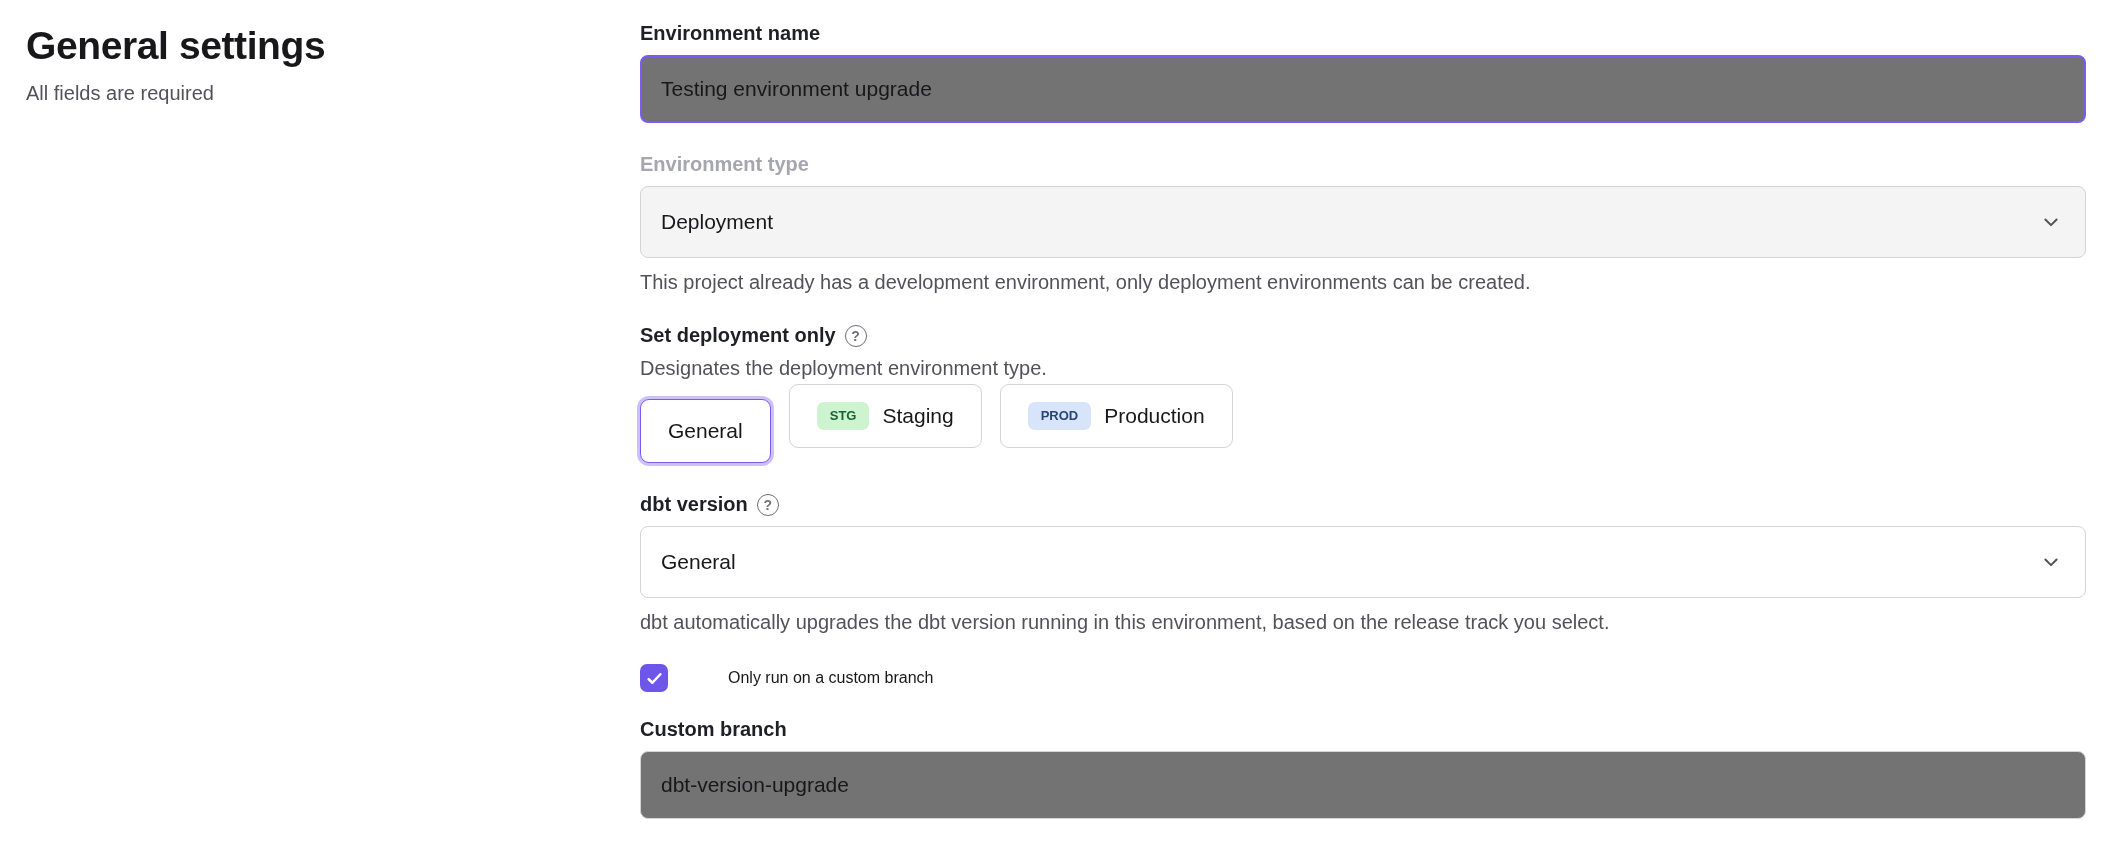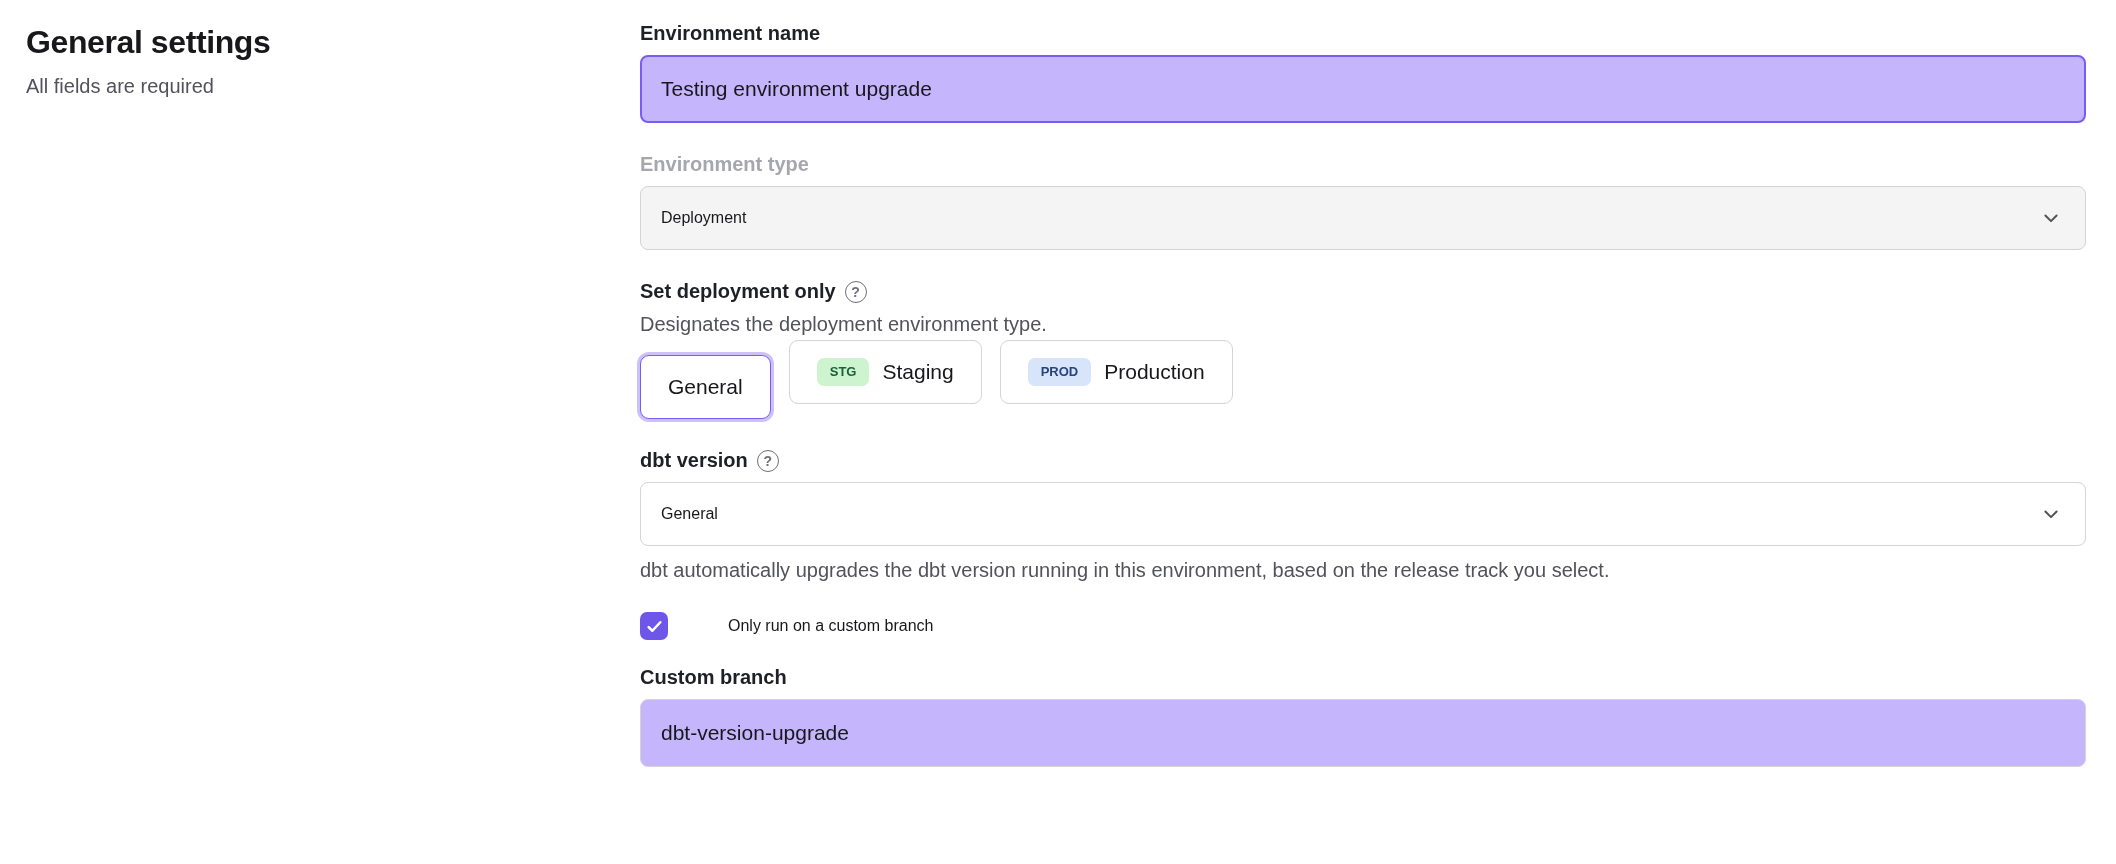--- a/index.html
+++ b/index.html
@@ -3,32 +3,32 @@
 <meta charset="utf-8">
 <style>
   * { box-sizing: border-box; margin: 0; padding: 0; }
   html, body { width: 2116px; height: 864px; background: #ffffff; overflow: hidden; }
   body { font-family: "Liberation Sans", "DejaVu Sans", sans-serif; color: #18181b; }
 
   .layout { display: flex; padding: 22px 30px 0 26px; width: 100%; }
   .left-col { width: 614px; flex-shrink: 0; padding-top: 2px; }
   .form-col { flex: 1; min-width: 0; }
 
-  .page-title { font-size: 32px; font-weight: 700; letter-spacing: -0.4px; color: #18181b; }
+  .page-title { font-size: 39px; font-weight: 700; letter-spacing: -0.4px; color: #18181b; }
   .page-subtitle { font-size: 20px; color: #52525b; margin-top: 14px; }
 
   .group { margin-bottom: 30px; }
 
   .field-label { display: flex; align-items: center; gap: 9px; font-size: 20px; font-weight: 600; color: #1f2026; margin-bottom: 10px; }
   .field-label.disabled { color: #a6a6ae; }
 
-  .text-input { display: block; width: 100%; height: 68px; border: 1px solid #d4d4d8; border-radius: 8px; font-family: inherit; font-size: 21px; color: #18181b; padding: 0 20px; background: #c4b5fd; outline: none; }
+  .text-input { display: block; width: 100%; height: 68px; border: 1px solid #d4d4d8; border-radius: 8px; font-family: inherit; font-size: 21px; color: #18181b; padding: 0 20px; background: #737373; outline: none; }
   .text-input.focused { border: 2px solid #7a5cf5; padding: 0 19px; }
 
-  .select { width: 100%; height: 64px; border: 1px solid #d4d4d8; border-radius: 8px; background: #fff; display: flex; align-items: center; justify-content: space-between; padding: 0 24px 0 20px; font-size: 16px; color: #18181b; cursor: pointer; }
+  .select { width: 100%; height: 72px; border: 1px solid #d4d4d8; border-radius: 8px; background: #fff; display: flex; align-items: center; justify-content: space-between; padding: 0 24px 0 20px; font-size: 21px; color: #18181b; cursor: pointer; }
   .select.disabled { background: #f4f4f5; }
   .chevron { display: inline-flex; align-items: center; }
 
   .helper { font-size: 20px; color: #52525b; margin-top: 13px; }
   .helper.pre-row { margin-top: 2px; margin-bottom: 4px; }
 
   .help-icon { width: 22px; height: 22px; border: 1.6px solid #6f6f78; border-radius: 50%; color: #6f6f78; font-size: 14px; font-weight: 600; display: inline-flex; align-items: center; justify-content: center; line-height: 1; cursor: pointer; }
 
   .options-row { display: flex; gap: 18px; }
   .option-btn { height: 64px; background: #fff; border: 1px solid #d4d4d8; border-radius: 9px; display: inline-flex; align-items: center; gap: 13px; padding: 0 27px; font-family: inherit; font-size: 21px; font-weight: 500; color: #18181b; cursor: pointer; }
@@ -62,20 +62,21 @@
     <div class="group">
       <label class="field-label disabled">Environment type</label>
       <div class="select disabled">
         <span>Deployment</span>
         <span class="chevron">
           <svg width="20" height="20" viewBox="0 0 16 16" fill="none">
               <path d="M3.5 6l4.5 4.5L12.5 6" stroke="#52525b" stroke-width="1.6" stroke-linecap="round" stroke-linejoin="round"></path>
             </svg>
         </span>
       </div>
+      <p class="helper">This project already has a development environment, only deployment environments can be created.</p>
     </div>
 
     <div class="group">
       <label class="field-label">
         <span>Set deployment only</span>
         <span class="help-icon">?</span>
       </label>
       <p class="helper pre-row">Designates the deployment environment type.</p>
       <div class="options-row">
         <button class="option-btn selected">

